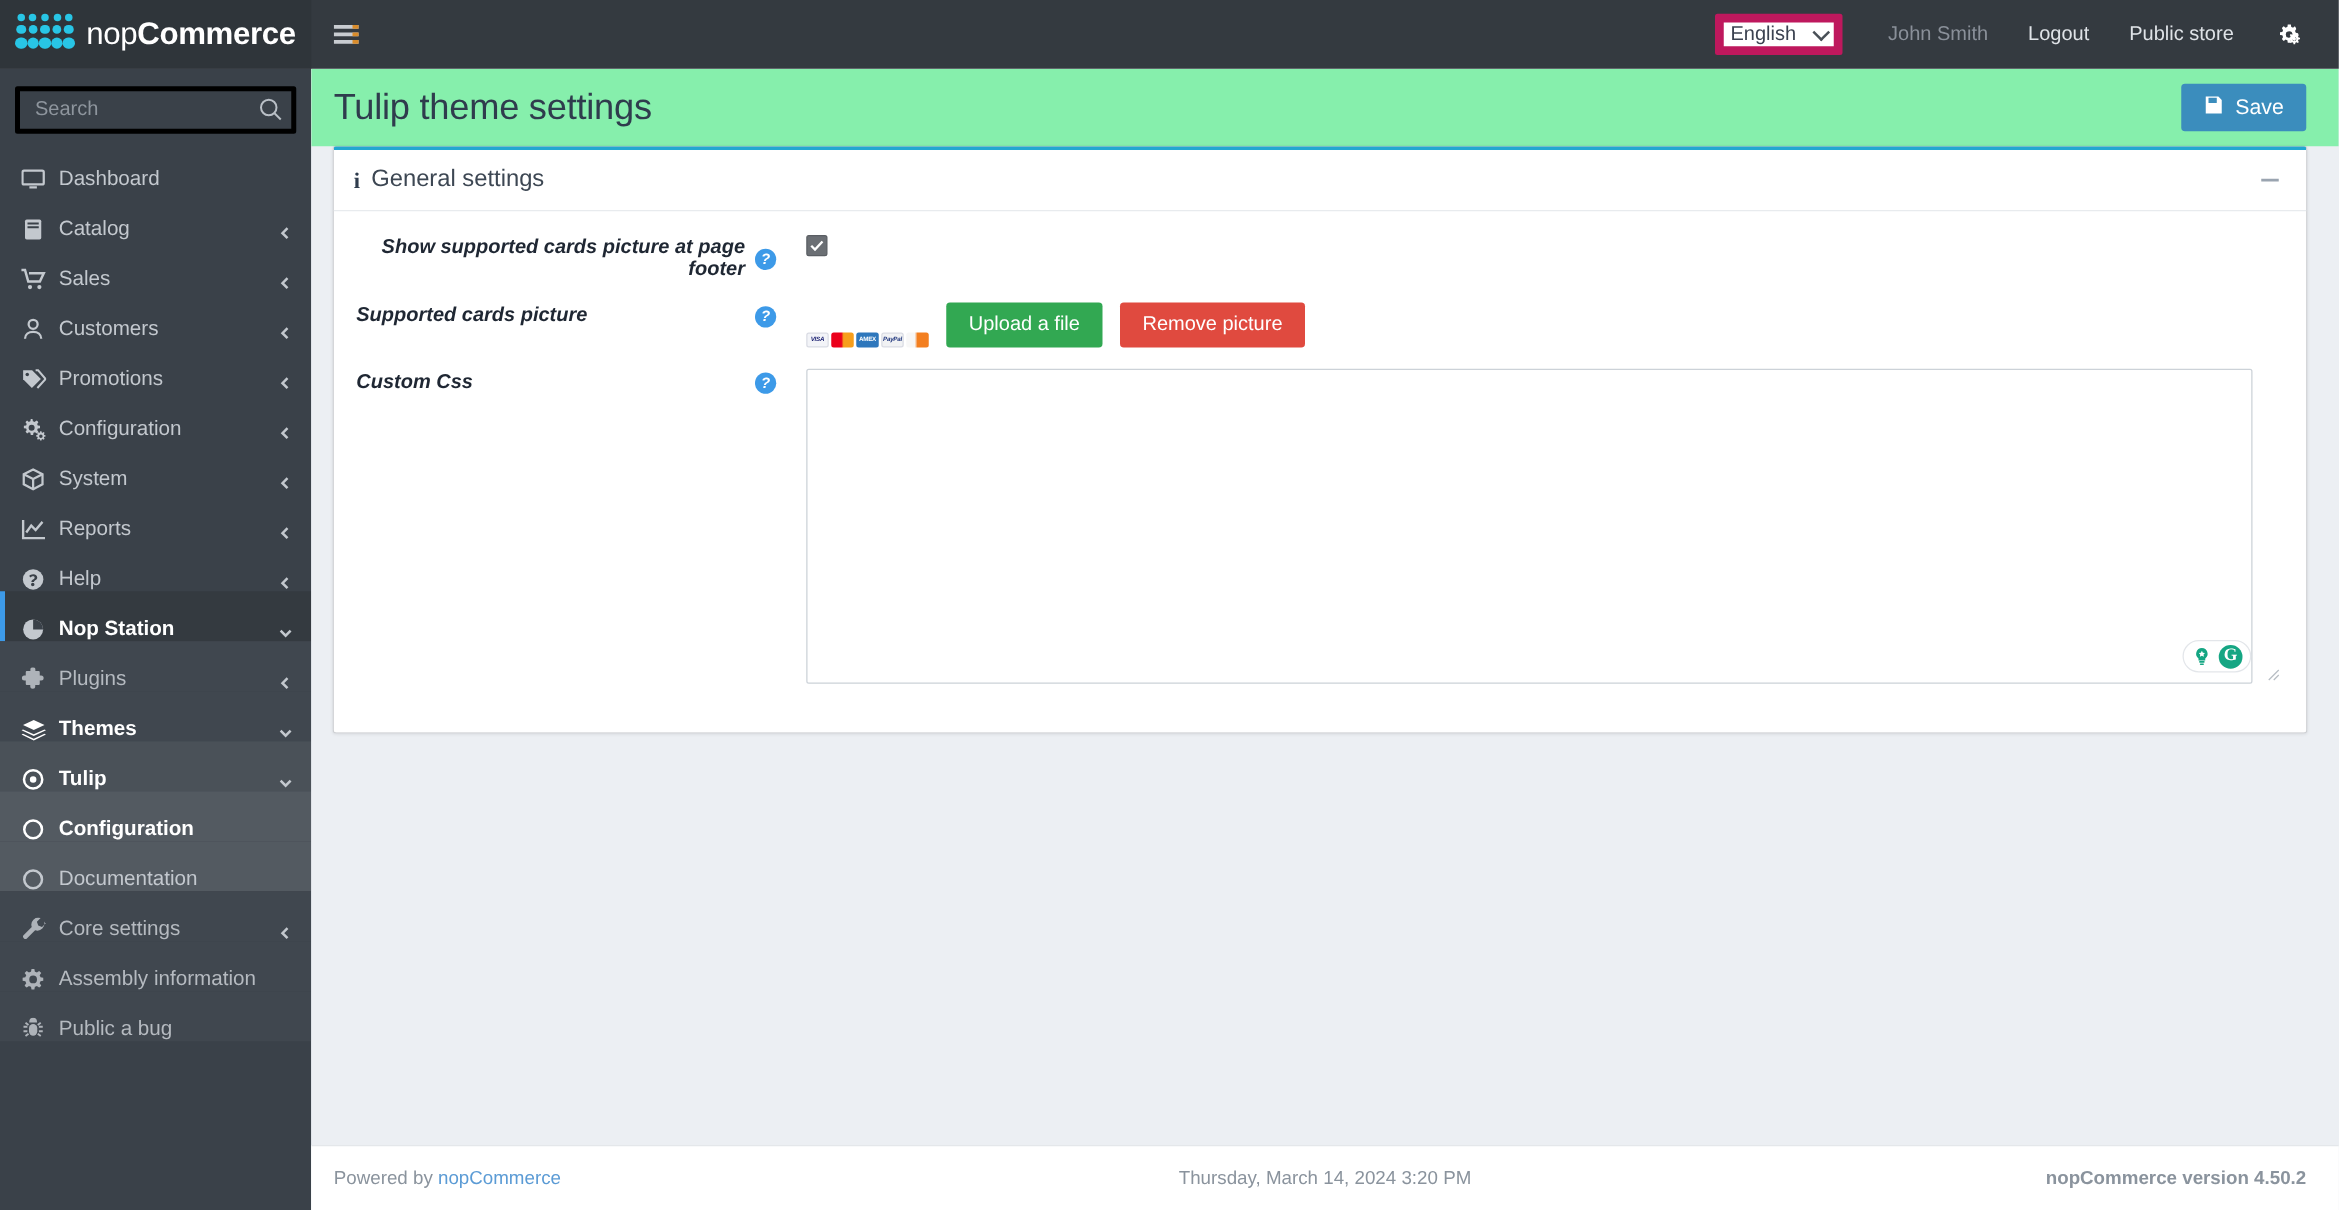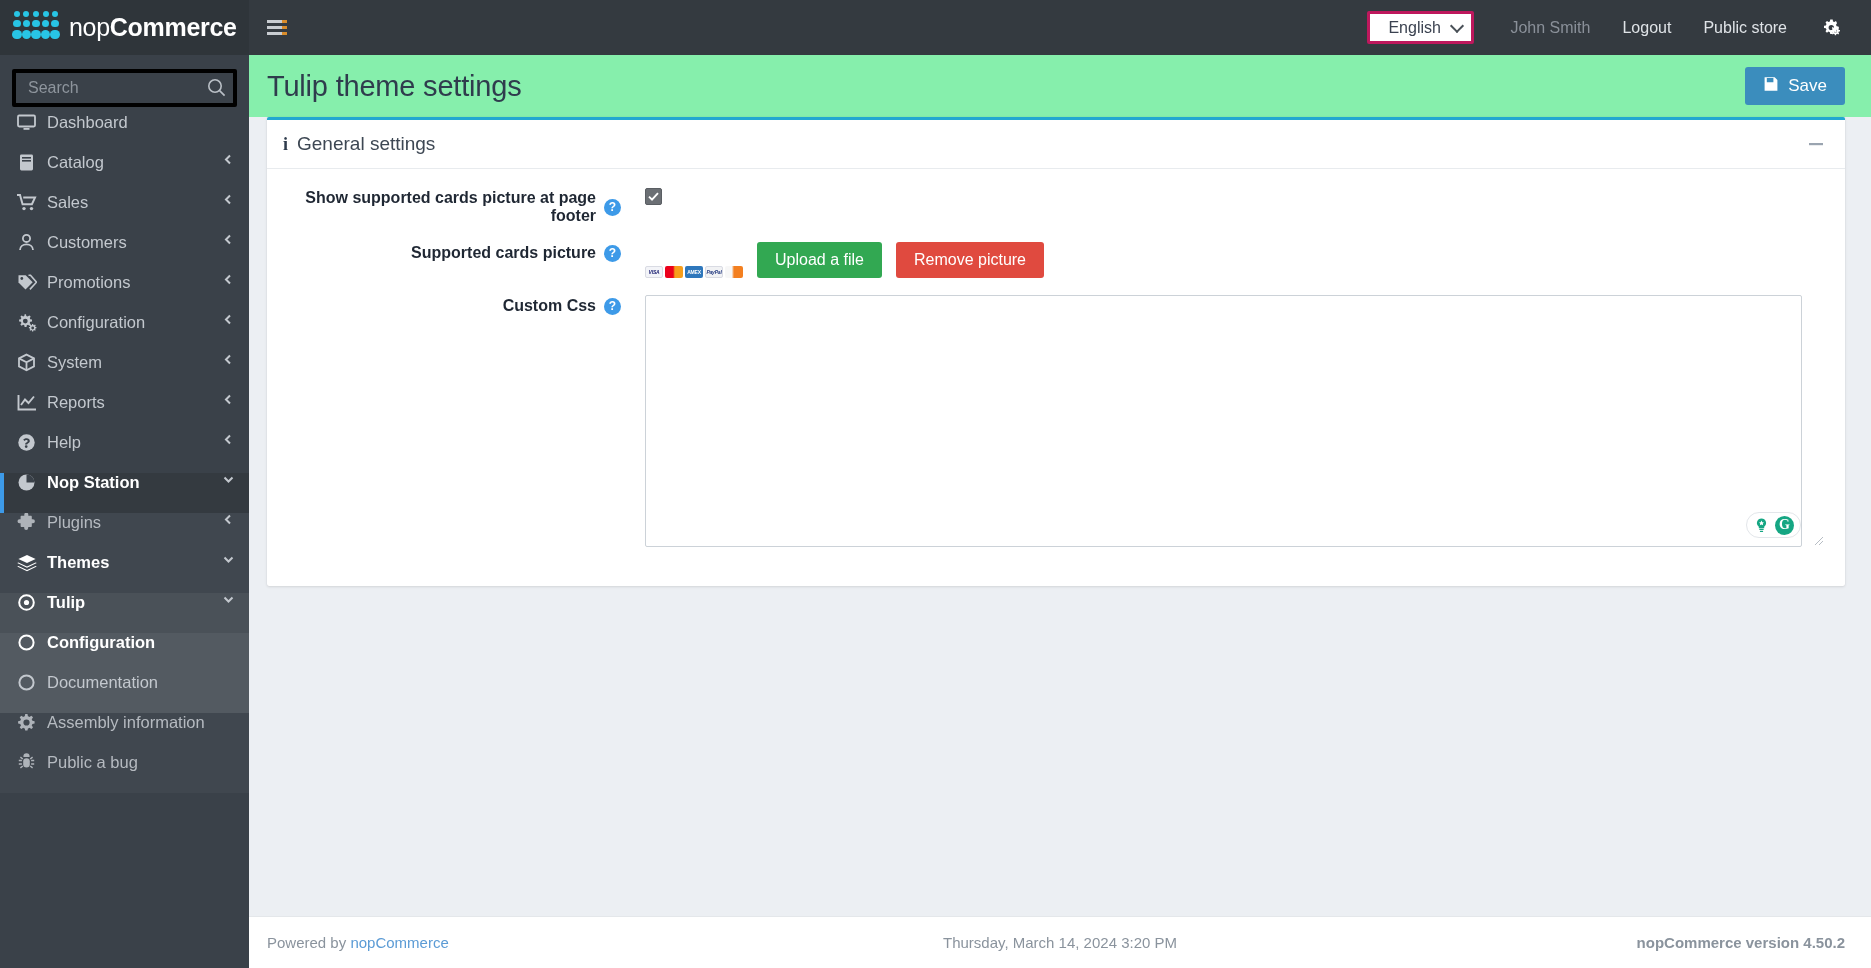--- a/index.html
+++ b/index.html
@@ -32,23 +32,23 @@
     cursor: pointer;
   }
   .hamburger svg { display:block; }
 
   .topnav-right {
     margin-left: auto; display: flex; align-items: center; gap: 0px;
     padding-right: 18px;
   }
   .lang-select {
     appearance: none; -webkit-appearance: none;
-    background: #fff; border: 3px solid #be185d; border-radius: 2px;
+    background: #fff; border: 7px solid #be185d; border-radius: 2px;
     font-size: 16px; color: #3b4250; height: 33px;
-    padding: 0 30px 0 18px; margin-right: 20px;
+    padding: 0 30px 0 5px; margin-right: 20px;
     font-family: "Liberation Sans", sans-serif; cursor: pointer;
   }
   .lang-wrap { position: relative; display:inline-block; }
   .lang-wrap::after {
     content:""; position:absolute; right:32px; top:13px; pointer-events:none;
     width:8px; height:8px; border-right:2px solid #495057; border-bottom:2px solid #495057;
     transform: rotate(45deg); margin-top:-3px;
   }
   .nav-user { color: #8a9099; font-size: 16px; padding: 0 16px; }
   .nav-link { color: #dfe3e7; font-size: 16px; padding: 0 16px; text-decoration: none; cursor: pointer;}
@@ -68,21 +68,21 @@
     color: #cfd3d8; font-size: 16px; padding: 0 38px 0 12px;
     font-family: "Liberation Sans", sans-serif; outline: none;
   }
   .search-box input::placeholder { color: #8e959d; }
   .search-box .s-icon {
     position: absolute; right: 11px; top: 9px; pointer-events: none;
   }
 
   .menu { list-style: none; }
   .mi {
-    display: flex; align-items: flex-start; height: 40px;
+    display: flex; align-items: flex-end; height: 40px;
     color: #c3c8ce; font-size: 16.5px; cursor: pointer; position: relative;
     padding-left: 17px; padding-right: 14px;
   }
   .mi .ic {
     width: 30px; display: flex; align-items: center; justify-content: flex-start;
     flex: 0 0 30px; color: #c3c8ce;
   }
   .mi .lbl { flex: 1 1 auto; white-space: nowrap; }
   .mi .car { flex: 0 0 auto; color: #c3c8ce; display:flex; align-items:center; }
 
@@ -133,22 +133,22 @@
   .collapse-btn {
     margin-left: auto; cursor: pointer; color: #9aa4b0;
     width: 22px; height: 22px; display:flex; align-items:center; justify-content:center;
   }
   .card-body { padding: 18px 18px 22px 18px; }
 
   .form-row { display: flex; align-items: flex-start; margin-bottom: 17px; }
   .form-label {
     width: 340px; flex: 0 0 340px; text-align: right;
     font-size: 16px; font-weight: 700; color: #1f2733;
-    padding-top: 2px; display: flex; justify-content: flex-end;
-    align-items: center; gap: 8px; padding-right: 4px;
+    padding-top: 2px; display: flex; justify-content: space-between;
+    align-items: center; gap: 8px; padding-right: 4px; font-style: italic;
   }
   .form-ctrl { flex: 1 1 auto; padding-left: 20px; }
   .help-ic {
     width: 17px; height: 17px; border-radius: 50%; background: #3d9ae8;
     color: #fff; font-size: 12px; font-weight: 700; line-height: 17px;
     text-align: center; display: inline-block; cursor: pointer; flex: 0 0 17px;
   }
 
   .chk {
     width: 17px; height: 17px; background: #6b6f74; border: 1px solid #5a5e63;
@@ -463,20 +463,33 @@
       <li class="mi lvl4">
         <span class="ic">
           <svg width="19" height="19" viewBox="0 0 19 19" fill="none" stroke="currentColor" stroke-width="2">
             <circle cx="9.5" cy="9.5" r="7.1"></circle>
           </svg>
         </span>
         <span class="lbl">Documentation</span>
       </li>
       <li class="mi lvl2">
         <span class="ic">
+          <svg width="20" height="19" viewBox="0 0 20 19" fill="currentColor">
+            <path d="M18.2 3.1a5.6 5.6 0 0 1-7.1 7.1l-6.4 6.4a1.9 1.9 0 1 1-2.7-2.7l6.4-6.4A5.6 5.6 0 0 1 15.5.4l-3 3 1.1 3 3 1.1 3-3c.1.2.1.4.1.6z"></path>
+          </svg>
+        </span>
+        <span class="lbl">Core settings</span>
+        <span class="car">
+          <svg width="13" height="13" viewBox="0 0 13 13" aria-hidden="true">
+            <polyline points="8,2.5 4,6.5 8,10.5" fill="none" stroke="currentColor" stroke-width="2"></polyline>
+          </svg>
+        </span>
+      </li>
+      <li class="mi lvl2">
+        <span class="ic">
           <svg width="19" height="19" viewBox="0 0 19 19" fill="currentColor">
             <path d="M8.2 1.1 7.8 3.3a5.5 5.5 0 0 0-1.6.7L4.4 2.7A8.4 8.4 0 0 0 2.7 4.4l1.3 1.8a5.5 5.5 0 0 0-.7 1.6l-2.2.4v2.3l2.2.4c.2.6.4 1.1.7 1.6l-1.3 1.8c.5.7 1 1.2 1.7 1.7l1.8-1.3c.5.3 1 .5 1.6.7l.4 2.2h2.3l.4-2.2c.6-.2 1.1-.4 1.6-.7l1.8 1.3c.7-.5 1.2-1 1.7-1.7l-1.3-1.8c.3-.5.5-1 .7-1.6l2.2-.4V8.2l-2.2-.4a5.5 5.5 0 0 0-.7-1.6l1.3-1.8a8.4 8.4 0 0 0-1.7-1.7l-1.8 1.3a5.5 5.5 0 0 0-1.6-.7l-.4-2.2H8.2zm1.3 5.3a3.1 3.1 0 1 1 0 6.2 3.1 3.1 0 0 1 0-6.2z"></path>
           </svg>
         </span>
         <span class="lbl">Assembly information</span>
       </li>
       <li class="mi lvl2">
         <span class="ic">
           <svg width="19" height="19" viewBox="0 0 19 19" fill="currentColor">
             <path d="M6.4 3.3a3.1 3.1 0 0 1 6.2 0v.7H6.4v-.7z"></path>

